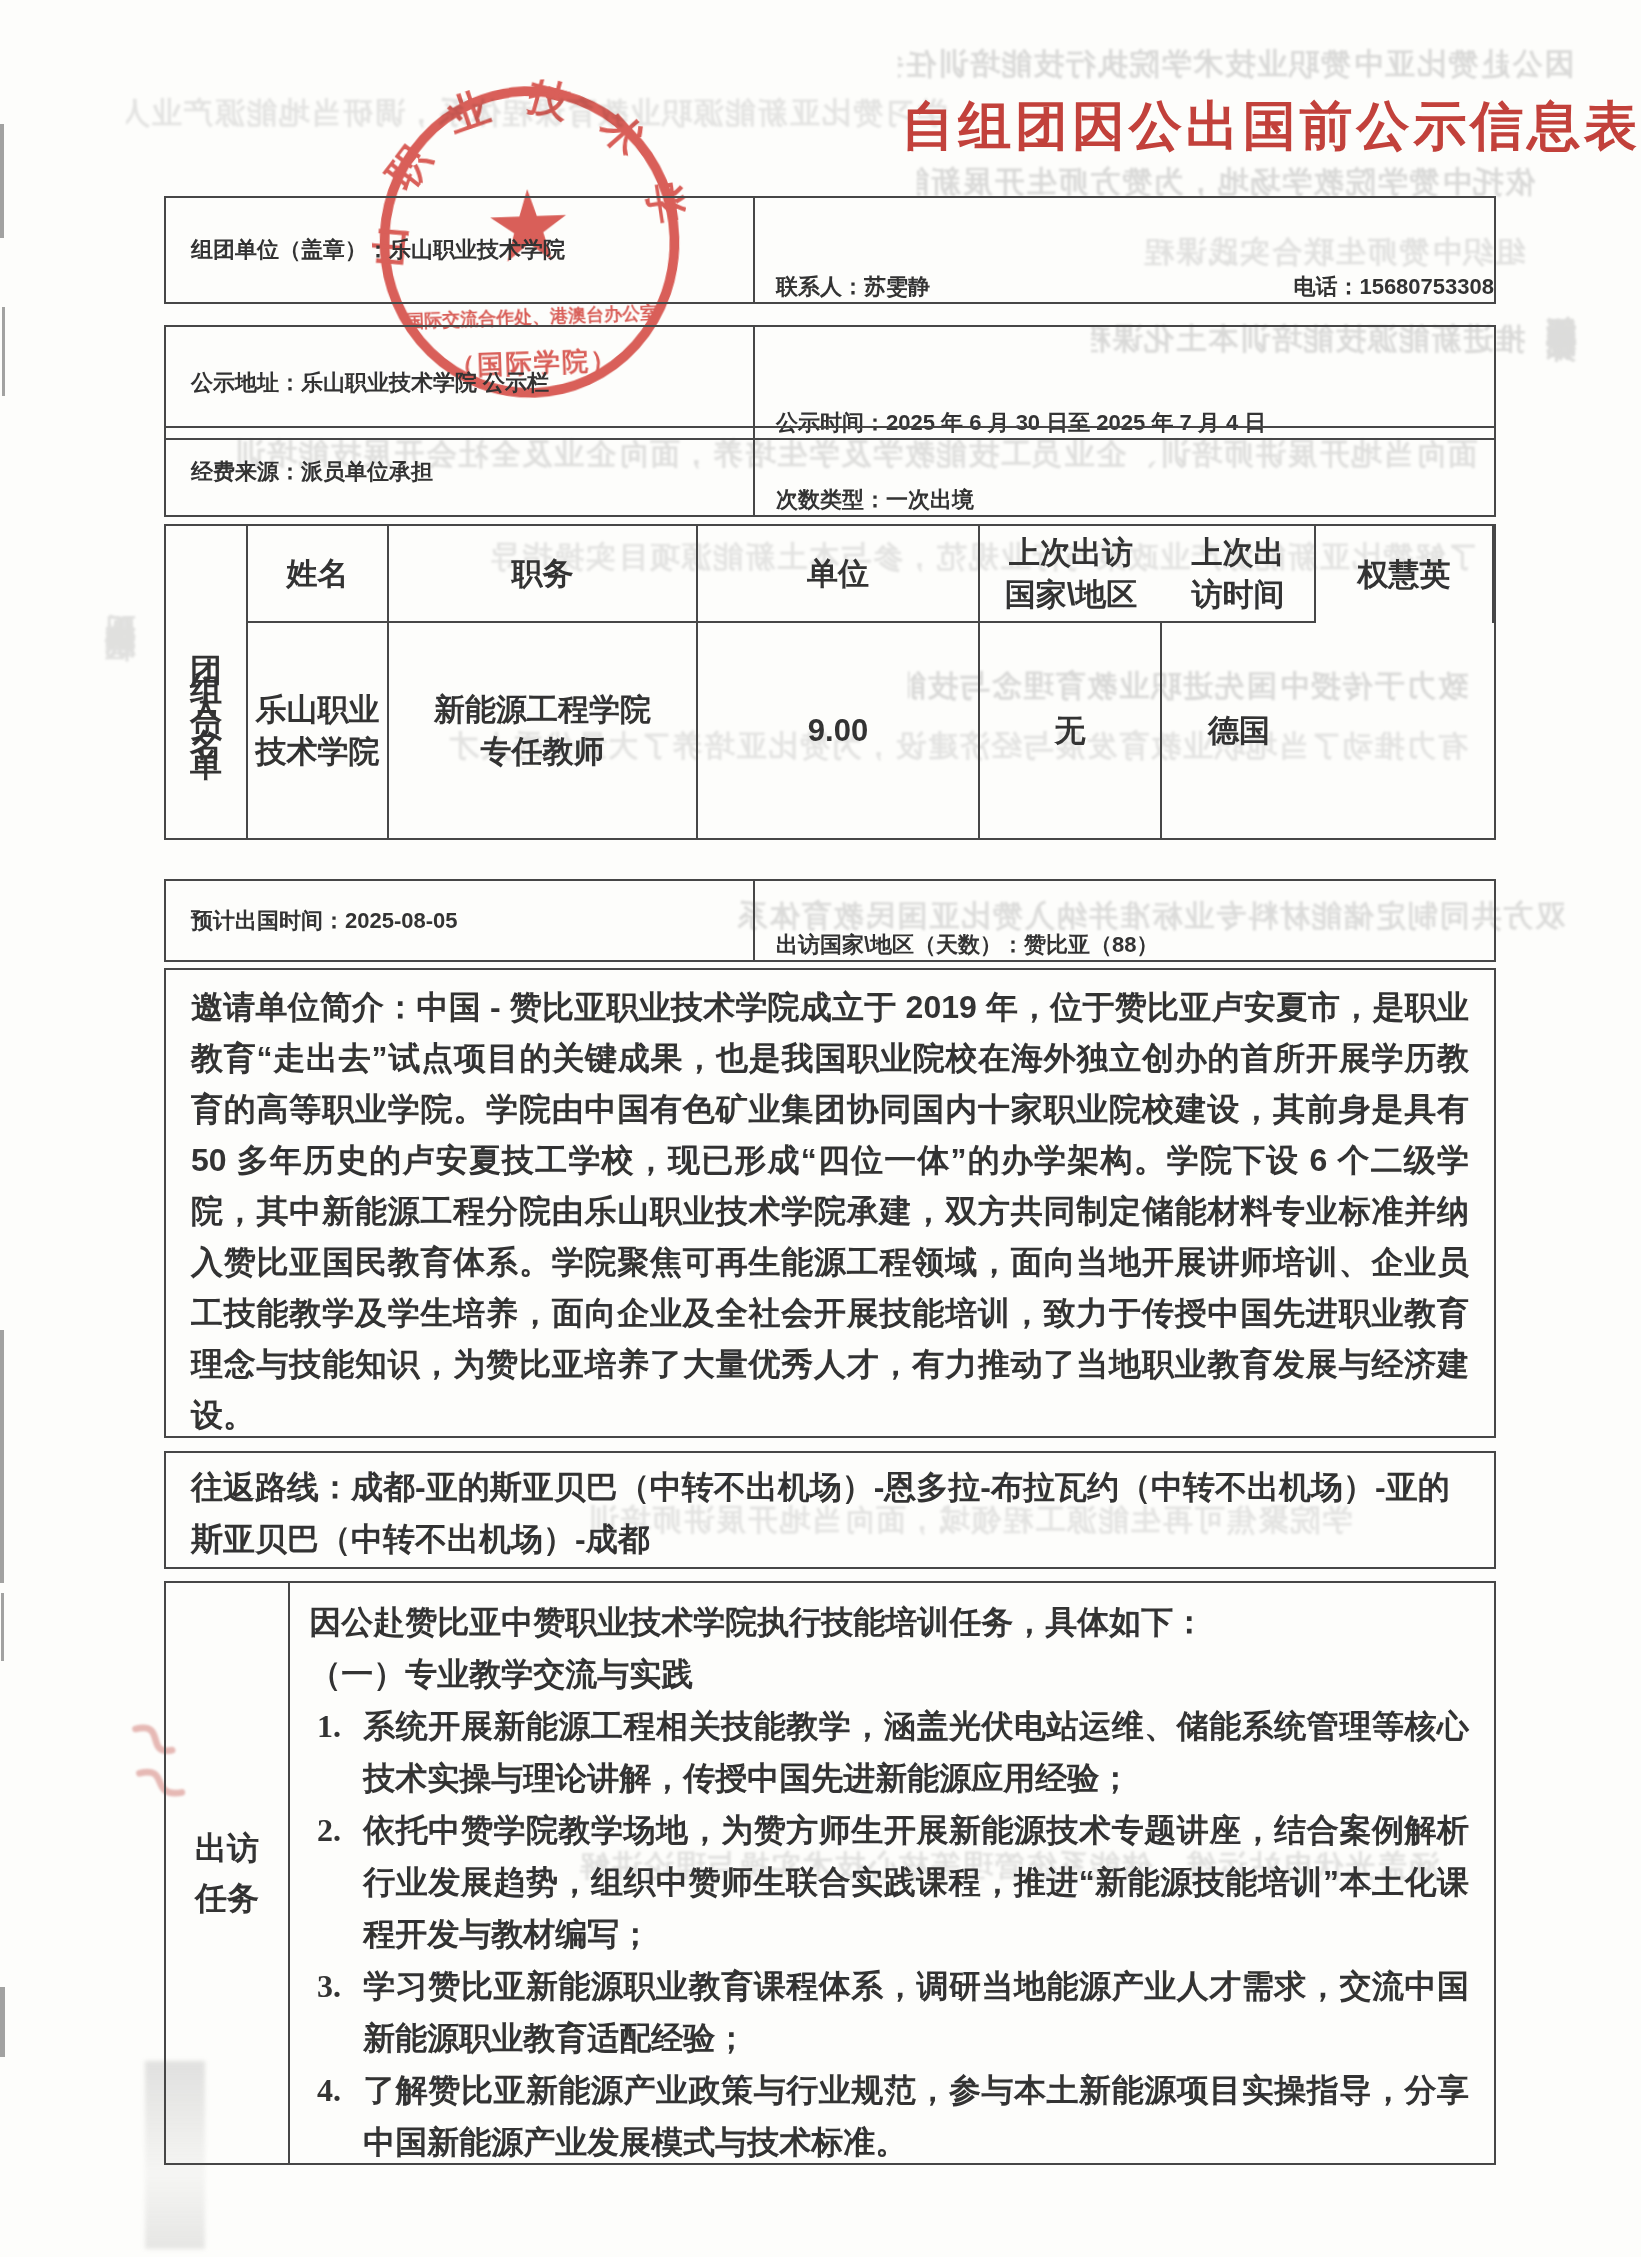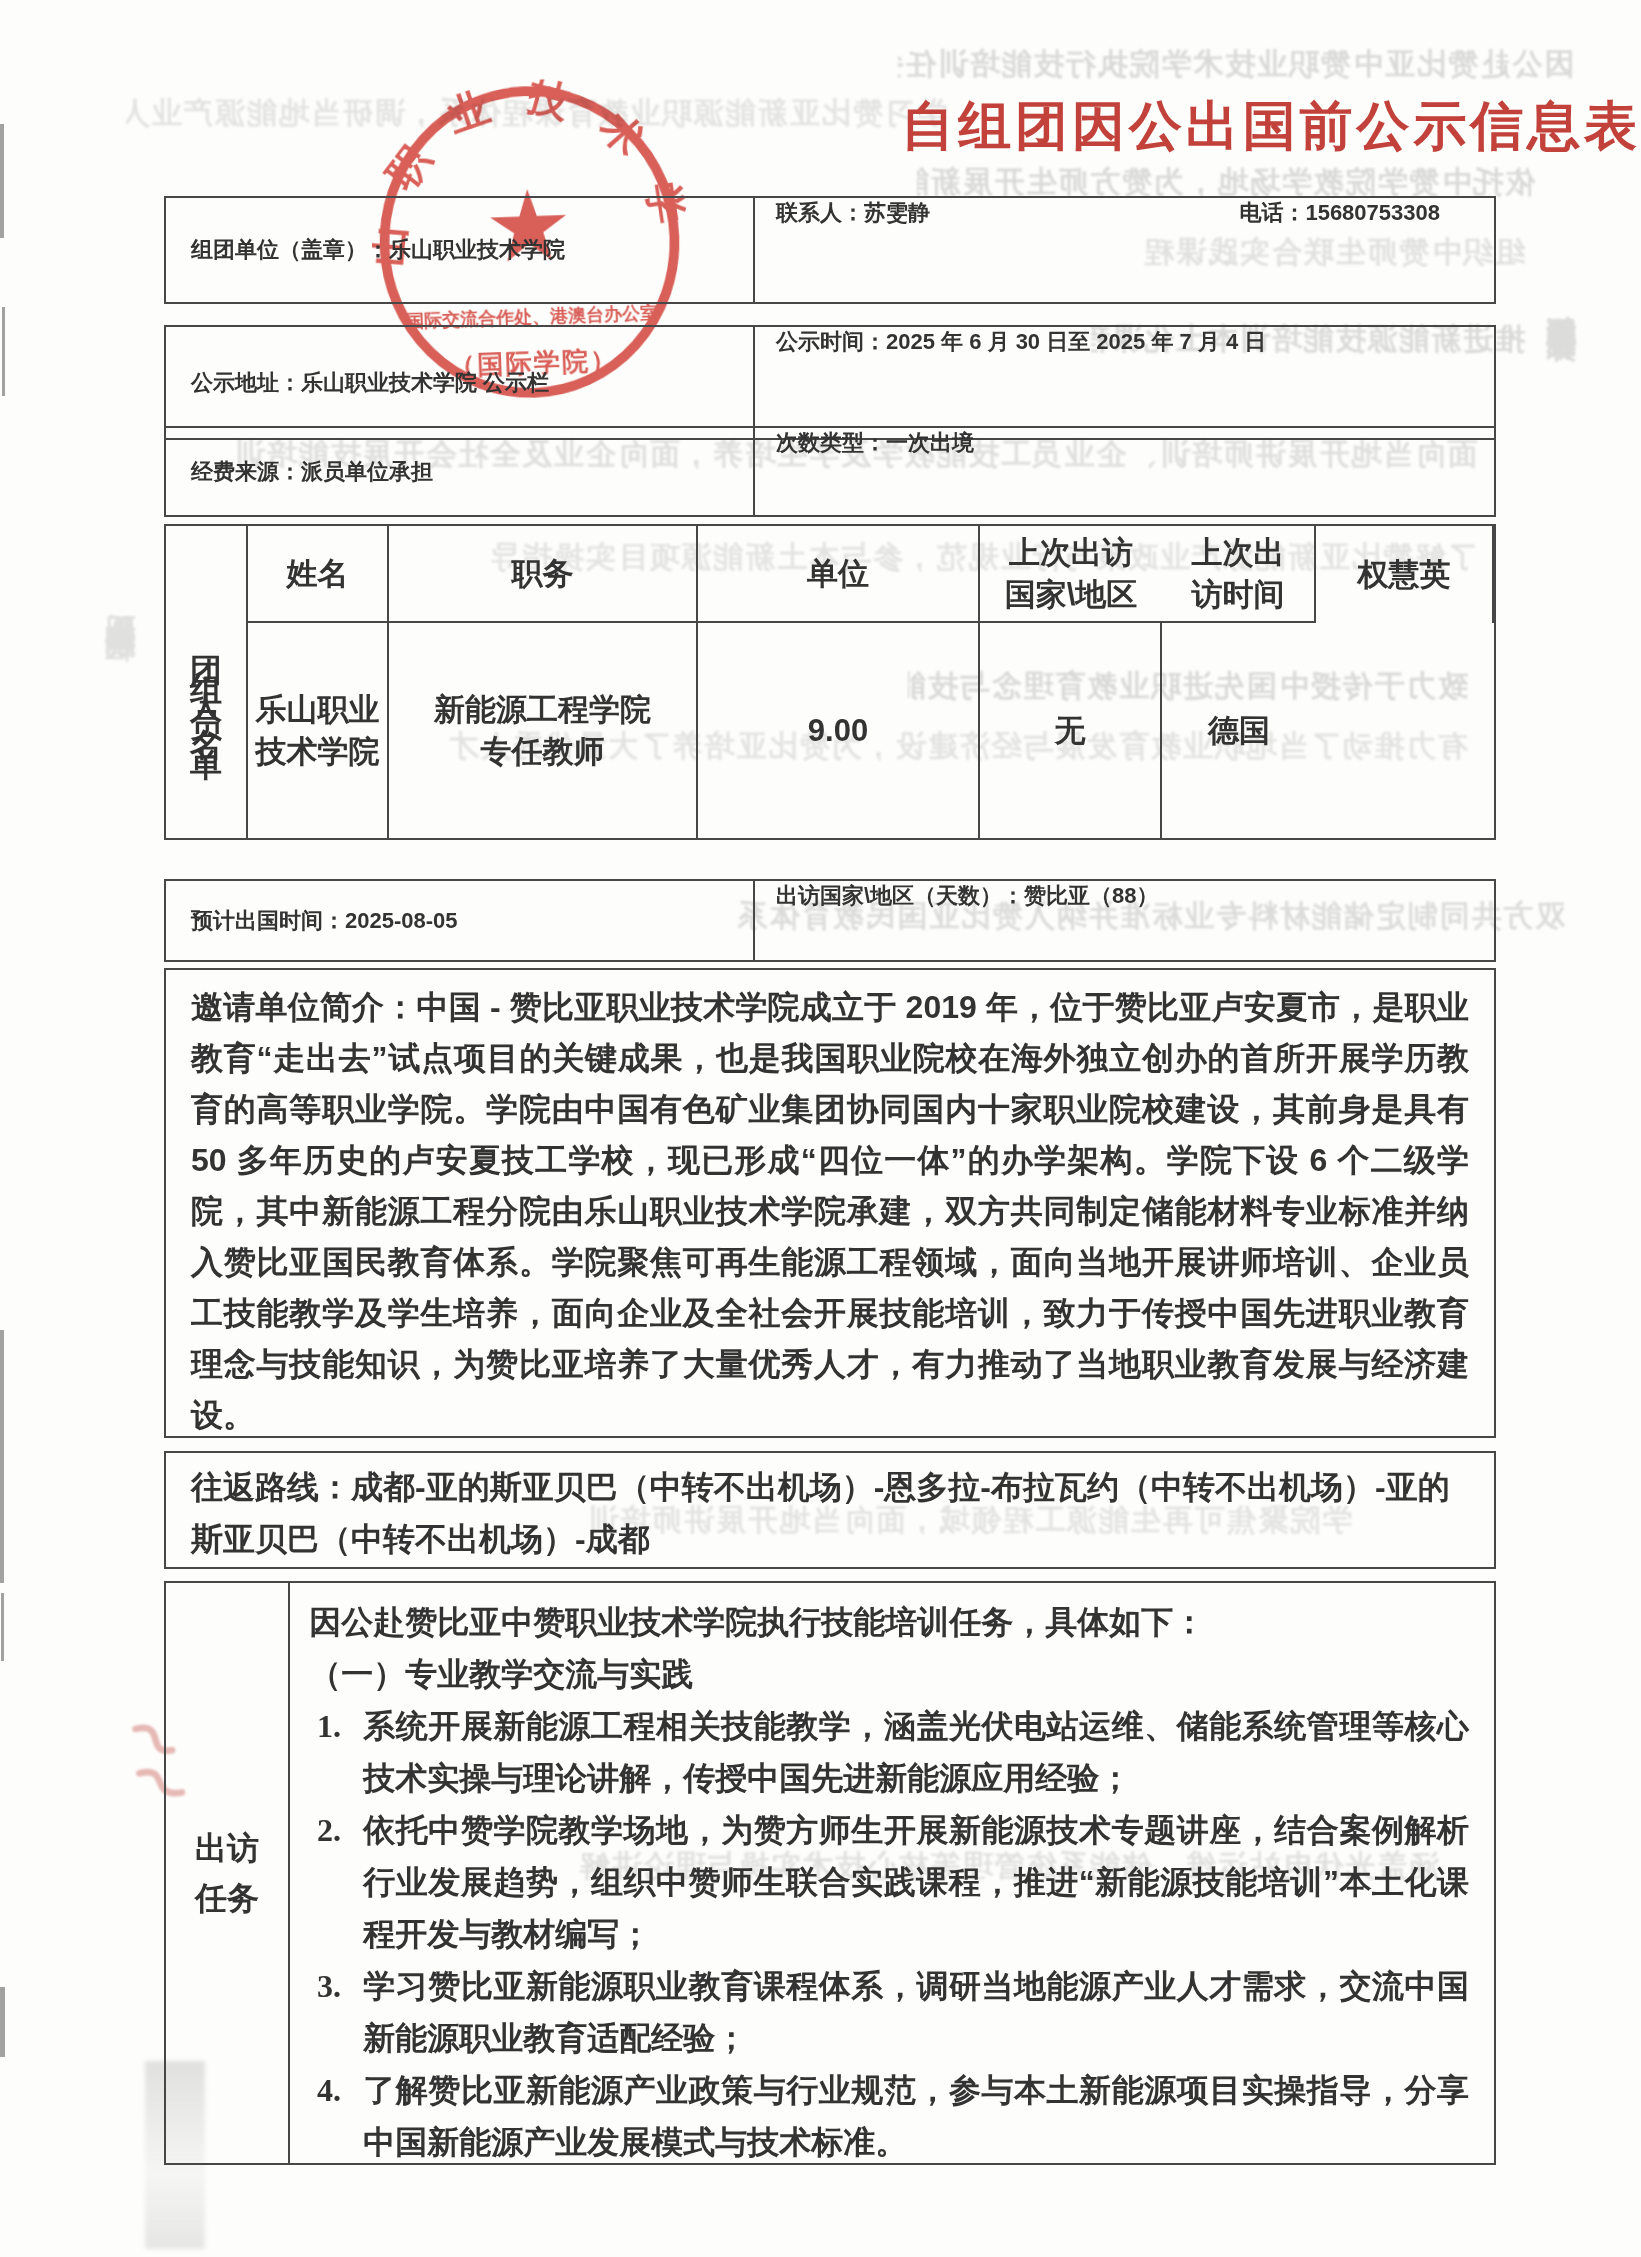--- a/index.html
+++ b/index.html
@@ -64,21 +64,21 @@
   
   .seal{position:absolute;left:372px;top:80px;opacity:.86;mix-blend-mode:multiply;
         filter:blur(0.4px);transform:rotate(-2deg);pointer-events:none;}
 
   
   .box{position:absolute;left:164px;width:1332px;border:2.4px solid var(--line);
        background:transparent;font-size:22px;font-weight:600;}
   .rowflex{display:flex;height:100%;}
   .cell-l{width:589px;flex:none;border-right:2.4px solid var(--line);
           display:flex;align-items:center;padding-left:25px;}
-  .cell-r{flex:1;display:flex;align-items:flex-start;padding-left:21px;padding-right:54px;}
+  .cell-r{flex:1;display:flex;align-items:flex-end;padding-left:21px;}
   .phone{margin-left:auto;}
 
   .boxA{top:196px;height:108px;}
   .boxB{top:325px;height:115px;}
   .boxC{top:426px;height:91px;}
   .boxD{top:879px;height:83px;}
 
   
   .ptable{
     position:absolute;left:164px;top:524px;width:1332px;height:316px;

